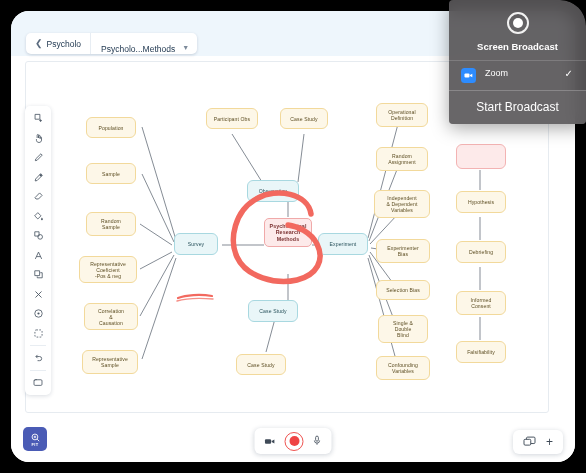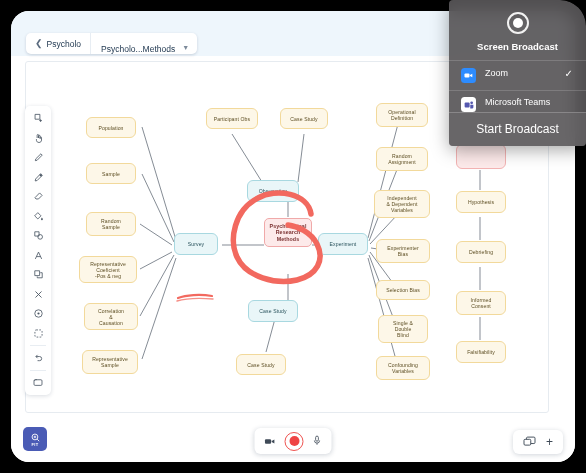--- a/index.html
+++ b/index.html
@@ -418,27 +418,17 @@
         <svg width="9" height="7" viewBox="0 0 16 12" fill="#fff">
           <rect x="0.8" y="2.4" width="9" height="7.2" rx="2"></rect>
           <path d="M10.6 5l4.2-2.2v6.4L10.6 7z"></path>
         </svg>
       </span>
       <span>Zoom</span>
       <span class="bc-check">✓</span>
     </div>
 
 
-    <div class="bc-row" id="bc-row-teams">
-      <span class="bc-ico ico-ms">
-        <svg width="10" height="10" viewBox="0 0 16 16" fill="#5558af">
-          <rect x="1" y="4" width="8" height="8" rx="1.6"></rect>
-          <circle cx="12.2" cy="4.4" r="2.2"></circle>
-          <path d="M10 7.4h5v4.2a2.1 2.1 0 0 1-2.1 2.1H10z"></path>
-        </svg>
-      </span>
-      <span>Microsoft Teams</span>
-    </div>
 
     <div id="bc-start">Start Broadcast</div>
   </div>
 
 </div>
 
 </body></html>

